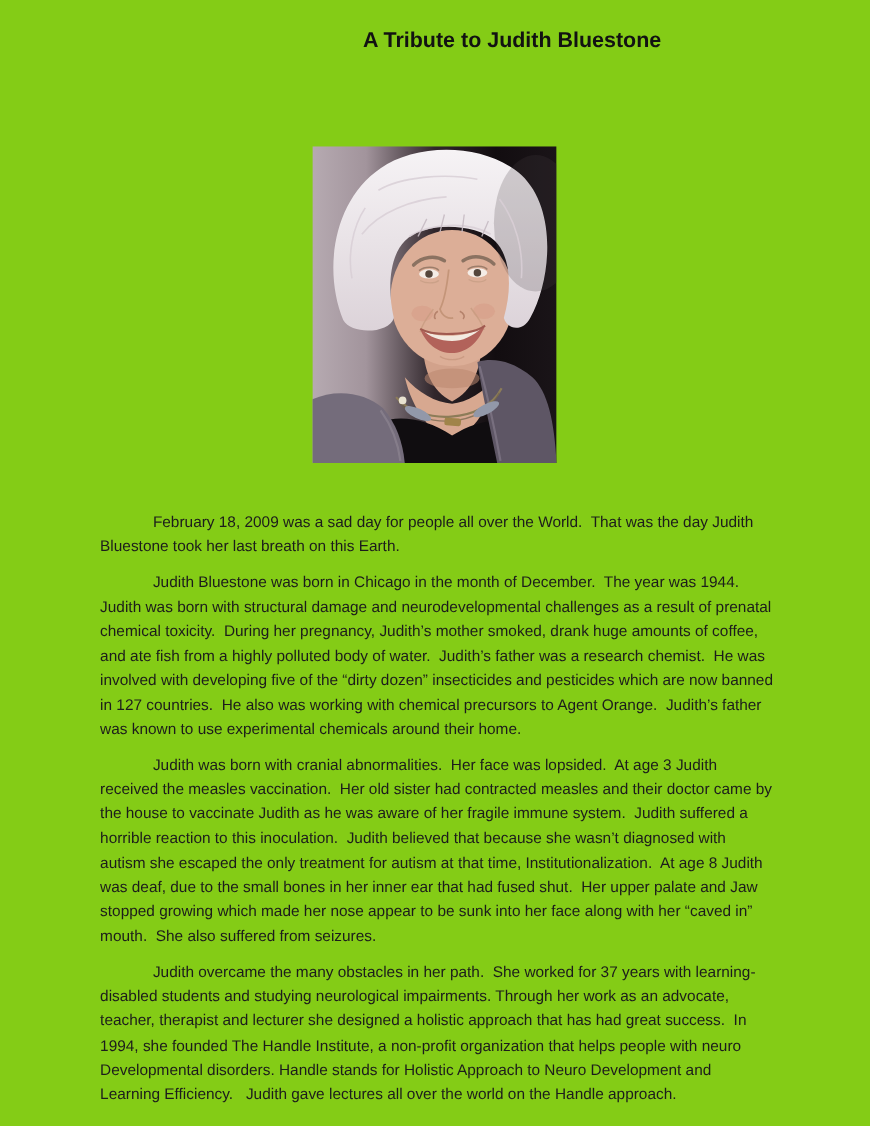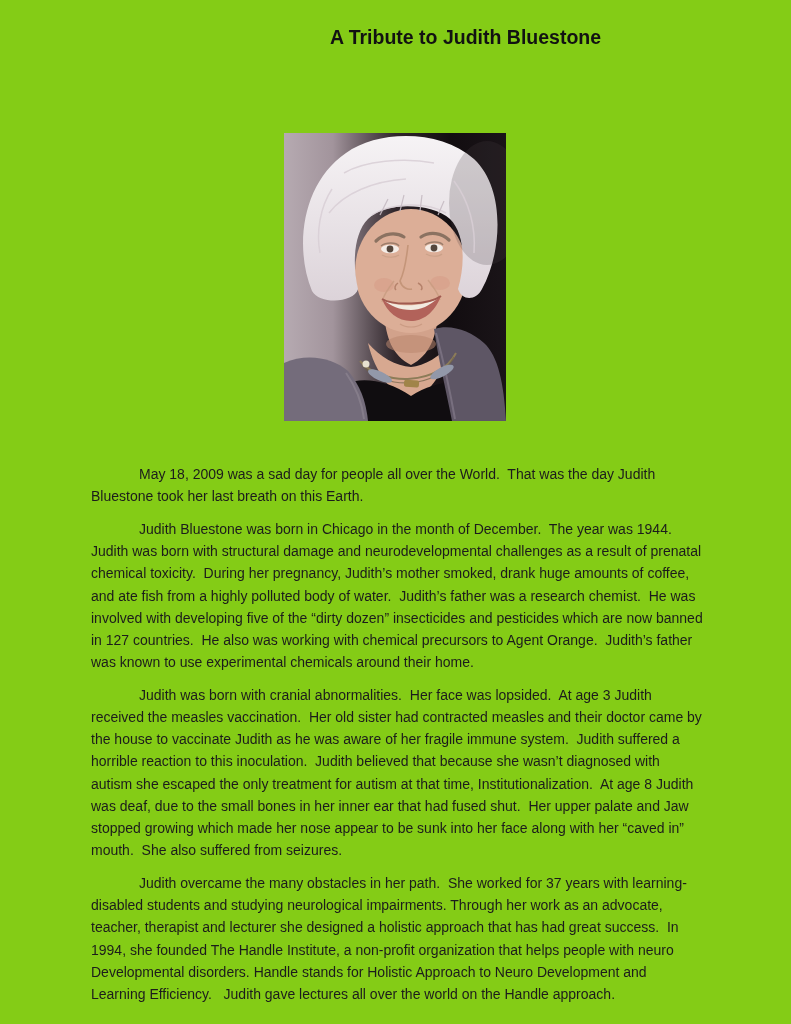--- a/index.html
+++ b/index.html
@@ -118,19 +118,19 @@
       <g stroke="#c6bbc3" stroke-width="1.2" fill="none" opacity="0.9">
         <path d="M96,82 L104,66"></path>
         <path d="M116,78 L120,62"></path>
         <path d="M136,78 L138,62"></path>
         <path d="M154,82 L160,68"></path>
       </g>
     </svg>
   </figure>
 
   <div class="bodytext">
-    <p>May 18, 2009 was a sad day for people all over the World.  That was the day Judith Bluestone took her last breath on this Earth.</p>
+    <p>February 18, 2009 was a sad day for people all over the World.  That was the day Judith Bluestone took her last breath on this Earth.</p>
     <p>Judith Bluestone was born in Chicago in the month of December.  The year was 1944.  Judith was born with structural damage and neurodevelopmental challenges as a result of prenatal chemical toxicity.  During her pregnancy, Judith’s mother smoked, drank huge amounts of coffee, and ate fish from a highly polluted body of water.  Judith’s father was a research chemist.  He was involved with developing five of the “dirty dozen” insecticides and pesticides which are now banned in 127 countries.  He also was working with chemical precursors to Agent Orange.  Judith’s father was known to use experimental chemicals around their home.</p>
     <p>Judith was born with cranial abnormalities.  Her face was lopsided.  At age 3 Judith received the measles vaccination.  Her old sister had contracted measles and their doctor came by the house to vaccinate Judith as he was aware of her fragile immune system.  Judith suffered a horrible reaction to this inoculation.  Judith believed that because she wasn’t diagnosed with autism she escaped the only treatment for autism at that time, Institutionalization.  At age 8 Judith was deaf, due to the small bones in her inner ear that had fused shut.  Her upper palate and Jaw stopped growing which made her nose appear to be sunk into her face along with her “caved in” mouth.  She also suffered from seizures.</p>
     <p>Judith overcame the many obstacles in her path.  She worked for 37 years with learning-disabled students and studying neurological impairments. Through her work as an advocate, teacher, therapist and lecturer she designed a holistic approach that has had great success.  In 1994, she founded The Handle Institute, a non-profit organization that helps people with neuro Developmental disorders. Handle stands for Holistic Approach to Neuro Development and Learning Efficiency.   Judith gave lectures all over the world on the Handle approach.</p>
   </div>
 
 </div>
 
 </body></html>

